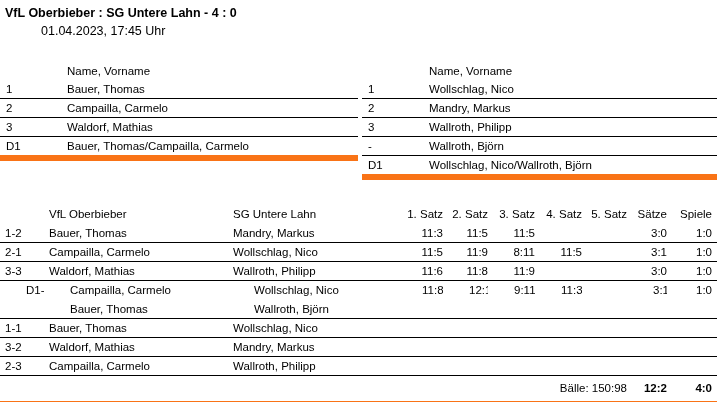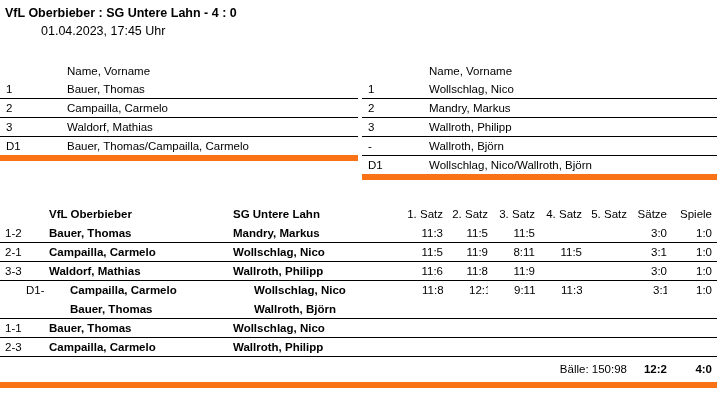--- a/index.html
+++ b/index.html
@@ -37,21 +37,21 @@
   .roster-left table  { width: 358px; }
   .roster-right table { width: 355px; }
   .roster td.pos  { padding-left: 6px; }
   .roster td.name { padding-left: 6px; }
 
   
   .results { position: absolute; left: 0px; top: 205px; }
   .results table { width: 717px; }
   .results tr.hdr td { height: 19px; line-height: 19px; }
   .results td.num    { padding-left: 5px; }
-  .results td.player { padding-left: 5px; font-weight: bold; }
+  .results td.player { padding-left: 5px; }
   .results td.set, .results td.saetze, .results td.spiele { text-align: right; }
   .results td.spiele { padding-right: 5px; }
   .results tr.dblrow td { height: 37px; padding-left: 26px; }
   .results .line { height: 18.5px; line-height: 18.5px; }
   .results tr.totals td { height: 22px; line-height: 19px; padding-top: 3px; text-align: right; }
   .results td.baelle { text-align: center; }
   .results .bold { font-weight: bold; }
 </style>
 </head>
 <body>
@@ -219,20 +219,32 @@
         <td class="player">Wollschlag, Nico</td>
         <td class="set"></td>
         <td class="set"></td>
         <td class="set"></td>
         <td class="set"></td>
         <td class="set"></td>
         <td class="saetze"></td>
         <td class="spiele"></td>
       </tr>
 
+      <tr class="b-black">
+        <td class="num">3-2</td>
+        <td class="player">Waldorf, Mathias</td>
+        <td class="player">Mandry, Markus</td>
+        <td class="set"></td>
+        <td class="set"></td>
+        <td class="set"></td>
+        <td class="set"></td>
+        <td class="set"></td>
+        <td class="saetze"></td>
+        <td class="spiele"></td>
+      </tr>
 
       <tr class="b-black">
         <td class="num">2-3</td>
         <td class="player">Campailla, Carmelo</td>
         <td class="player">Wallroth, Philipp</td>
         <td class="set"></td>
         <td class="set"></td>
         <td class="set"></td>
         <td class="set"></td>
         <td class="set"></td>

